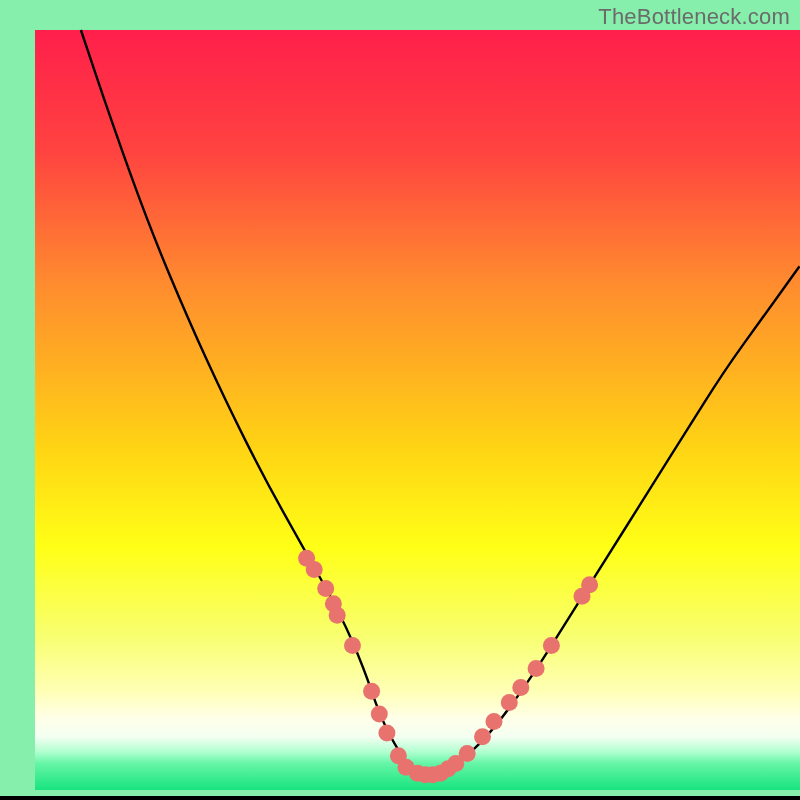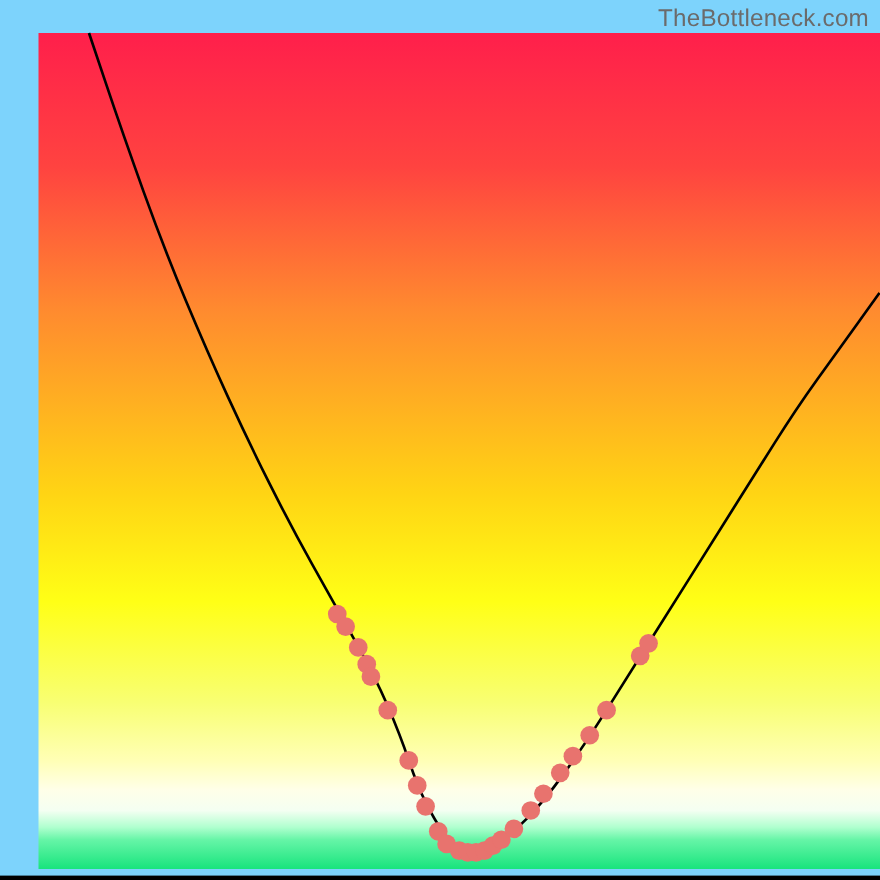--- a/index.html
+++ b/index.html
@@ -8,21 +8,21 @@
     width: 800px;
     height: 800px;
     background: #000;
     overflow: hidden;
     font-family: Arial, Helvetica, sans-serif;
   }
   .frame {
     position: absolute;
     left: 0; top: 0;
     width: 800px; height: 796px;
-    background: #7dd3fc;
+    background: #86efac;
   }
   .watermark {
     position: absolute;
     top: 4px;
     right: 10px;
     color: #6b6b6b;
     font-size: 22px;
     letter-spacing: 0.2px;
     font-weight: 400;
     z-index: 50;

